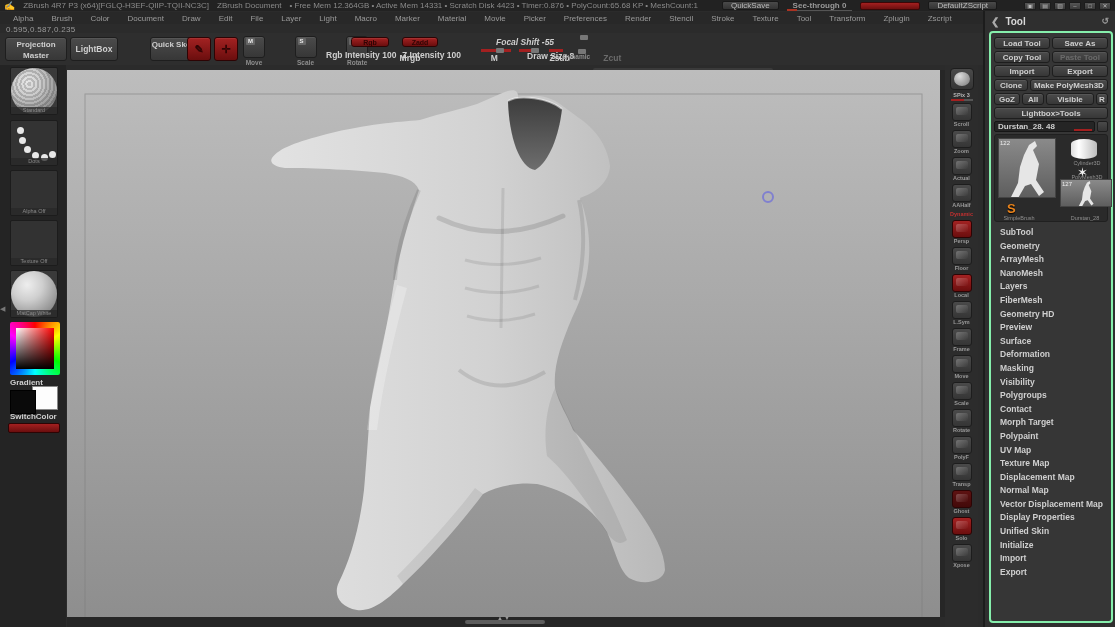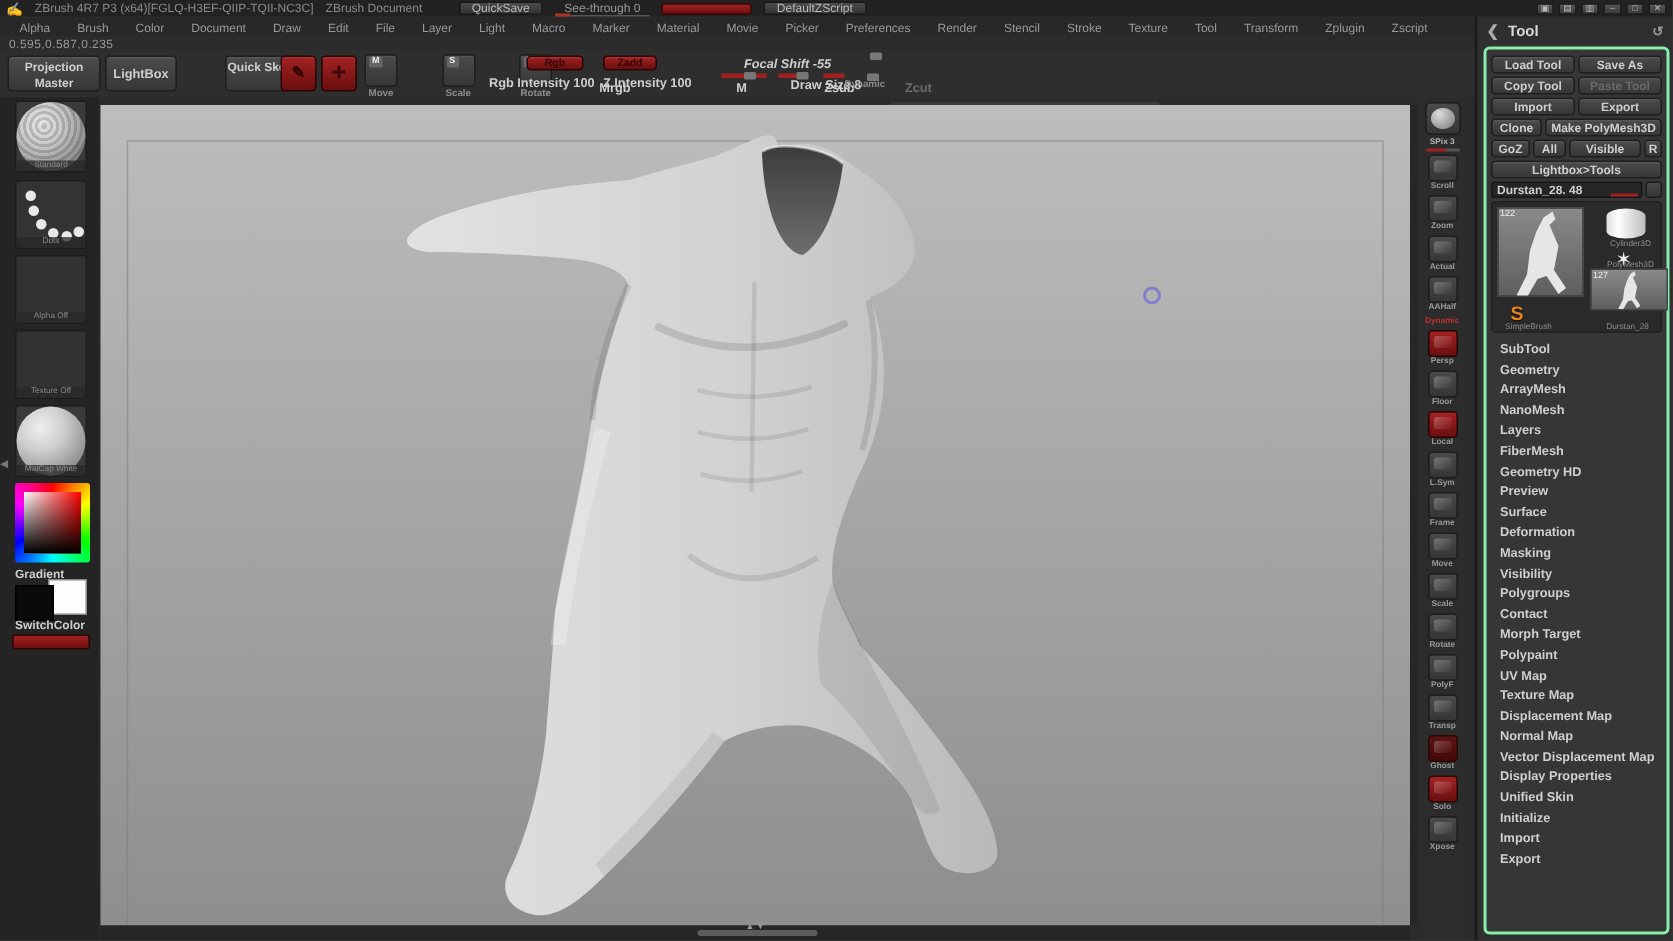--- a/index.html
+++ b/index.html
@@ -7,21 +7,21 @@
   body { font-family:"Liberation Sans", sans-serif; }
   #app {
     position:relative; width:1115px; height:627px; overflow:hidden;
     background:#2b2b2b; color:#c8c8c8; font-size:9px;
   }
   
   .titlebar { position:absolute; left:0; top:0; width:1115px; height:11px; background:#222; color:#8a8a8a; font-size:8px; display:flex; align-items:center; gap:8px; padding:0 4px; white-space:nowrap; }
   .titlebar .logo { color:#bbb; font-size:9px; }
   .tb-btn { background:linear-gradient(#4a4a4a,#333); border:1px solid #191919; border-radius:2px; color:#bbb; font-size:8px; padding:0 8px; height:9px; line-height:8px; }
   .tb-red { background:linear-gradient(#a42020,#6d0f0f); width:60px; height:8px; border-radius:2px; border:1px solid #3c0707; }
-  .tb-seethrough { border-bottom:1px solid #555; padding:0 6px; color:#999; position:relative; }
+  .tb-seethrough { border-bottom:1px solid #555; padding:0 6px; color:#999; position:relative;font-weight:bold; }
   .tb-seethrough::before { content:""; position:absolute; left:0; bottom:-1px; width:10px; height:2px; background:#a32; }
   .win-icons { display:flex; gap:3px; margin-left:auto; }
   .win-icons span { display:inline-block; width:12px; height:8px; background:linear-gradient(#555,#3a3a3a); border:1px solid #1c1c1c; border-radius:1px; color:#bbb; font-size:6px; line-height:7px; text-align:center; }
   
   .menubar { position:absolute; left:0; top:12px; width:1115px; height:12px; display:flex; gap:0; align-items:center; padding-left:4px; background:#282828; }
   .menubar .menu-item { color:#9a9a9a; font-size:8px; padding:0 9px; }
   .coords { position:absolute; left:6px; top:25px; color:#9a9a9a; font-size:8px; letter-spacing:.3px; }
   
   .topshelf { position:absolute; left:0; top:33px; width:1115px; height:32px; background:#2e2e2e; }
   .btn { display:inline-block; background:linear-gradient(#4b4b4b,#373737); border:1px solid #1e1e1e; border-radius:3px; color:#cfcfcf; font-weight:bold; font-size:8.5px; text-align:center; box-shadow:inset 0 1px 0 rgba(255,255,255,.07); }
@@ -101,20 +101,21 @@
 </style>
 </head>
 <body>
 
 <div id="app">
 
   <div class="titlebar">
     <span class="logo">✍</span>
     <span>ZBrush 4R7 P3 (x64)[FGLQ-H3EF-QIIP-TQII-NC3C]</span>
     <span>ZBrush Document</span>
+    <span>• Free Mem 12.364GB • Active Mem 14331 • Scratch Disk 4423 • Timer:0.876 • PolyCount:65.68 KP • MeshCount:1</span>
     <span class="tb-btn" style="margin-left:16px;">QuickSave</span>
     <span class="tb-seethrough">See-through 0</span>
     <span class="tb-red"></span>
     <span class="tb-btn">DefaultZScript</span>
     <span class="win-icons">
         <span>▣</span>
         <span>▤</span>
         <span>▥</span>
         <span>–</span>
         <span>□</span>

